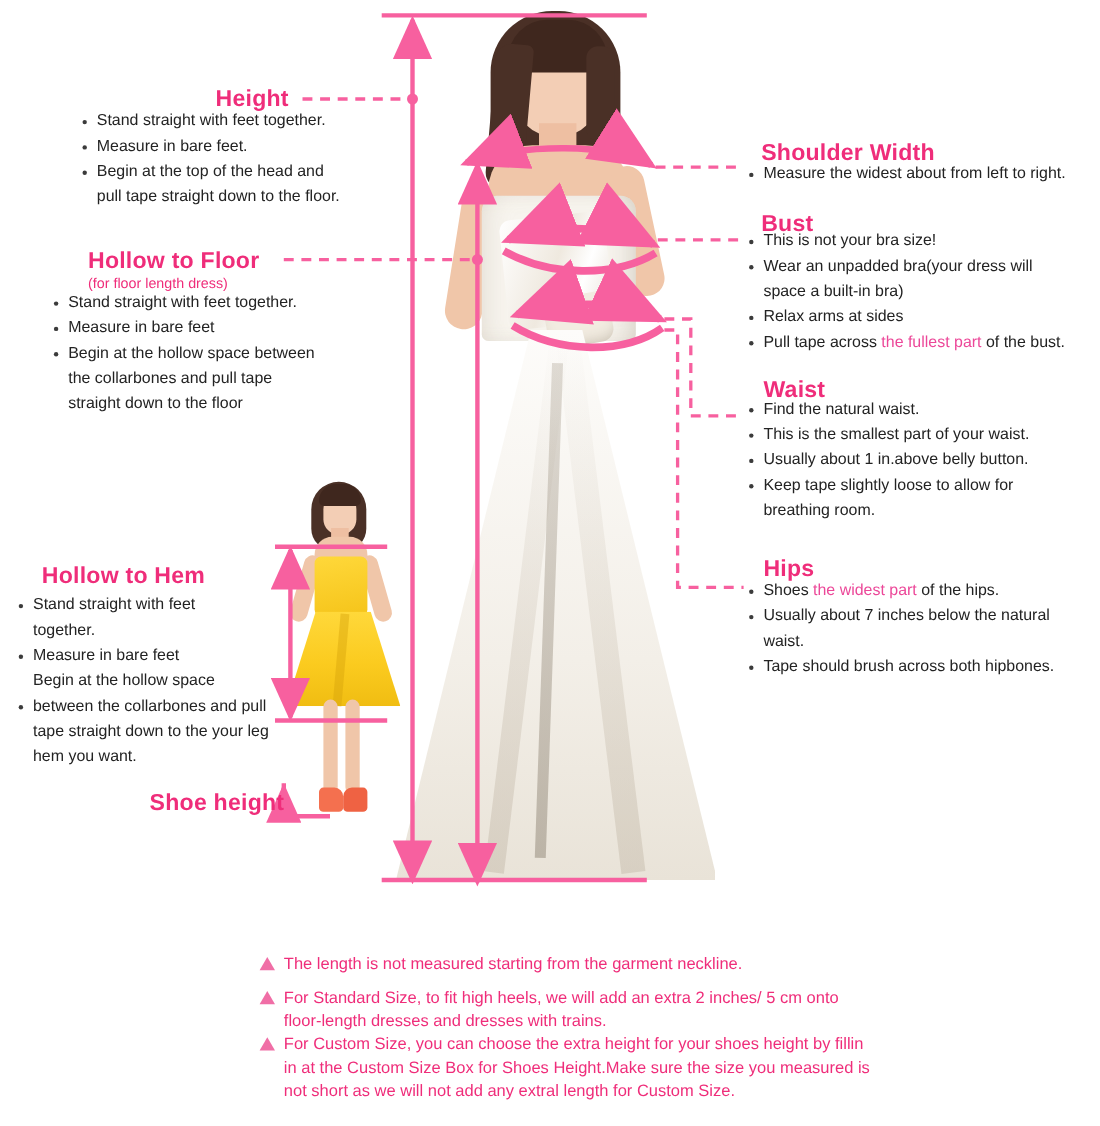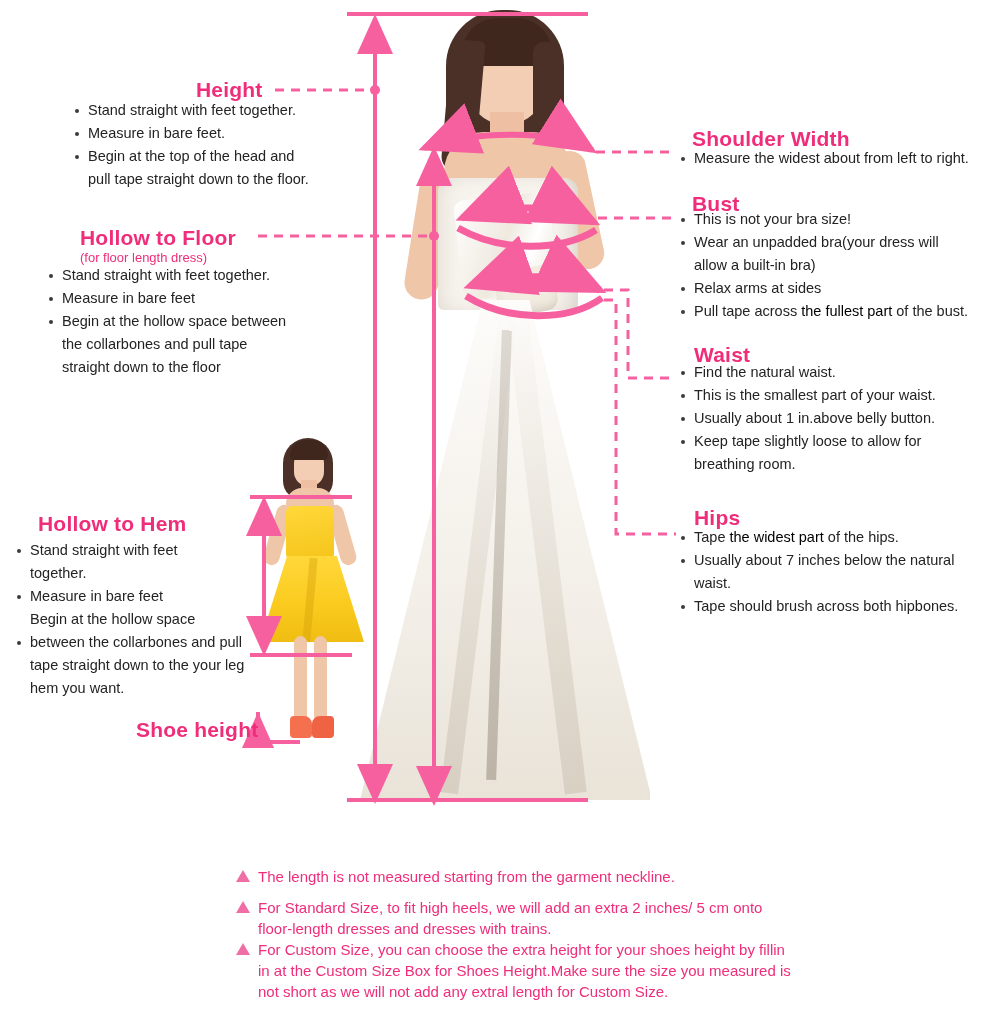--- a/index.html
+++ b/index.html
@@ -47,21 +47,21 @@
     content: "";
     position: absolute;
     left: 3px;
     top: 9px;
     width: 4px;
     height: 4px;
     border-radius: 50%;
     background: #3b3b3b;
   }
   .bullets .li.nb::before { display: none; }
-  .pink-em { color: #000000; text-align: right; }
+  .pink-em { color: #ec4899; text-align: right; }
 
   .note-line {
     color: #ef2d7a;
     font-size: 15px;
     line-height: 21px;
     position: relative;
     padding-left: 22px;
   }
   .note-line .tri {
     position: absolute;
@@ -354,37 +354,37 @@
 
   <div class="abs head" style="left:692px; top:127px;">Shoulder Width</div>
   <div class="abs bullets" style="left:678px; top:148px; width:320px;">
     <div class="li">Measure the widest about from left to right.</div>
   </div>
 
   <div class="abs head" style="left:692px; top:192px;">Bust</div>
   <div class="abs bullets" style="left:678px; top:209px; width:322px;">
     <div class="li">This is not your bra size!</div>
     <div class="li">Wear an unpadded bra(your dress will</div>
-    <div class="li nb">allow a built-in bra)</div>
+    <div class="li nb">space a built-in bra)</div>
     <div class="li">Relax arms at sides</div>
     <div class="li"><span>Pull tape across </span><span class="pink-em">the fullest part</span><span> of the bust.</span></div>
   </div>
 
   <div class="abs head" style="left:694px; top:343px;">Waist</div>
   <div class="abs bullets" style="left:678px; top:362px; width:320px;">
     <div class="li">Find the natural waist.</div>
     <div class="li">This is the smallest part of your waist.</div>
     <div class="li">Usually about 1 in.above belly button.</div>
     <div class="li">Keep tape slightly loose to allow for</div>
     <div class="li nb">breathing room.</div>
   </div>
 
   <div class="abs head" style="left:694px; top:506px;">Hips</div>
   <div class="abs bullets" style="left:678px; top:527px; width:322px;">
-    <div class="li"><span>Tape </span><span class="pink-em">the widest part</span><span> of the hips.</span></div>
+    <div class="li"><span>Shoes </span><span class="pink-em">the widest part</span><span> of the hips.</span></div>
     <div class="li">Usually about 7 inches below the natural</div>
     <div class="li nb">waist.</div>
     <div class="li">Tape should brush across both hipbones.</div>
   </div>
 
   <div class="abs" style="left:236px; top:866px; width:740px;">
     <div class="note-line" style="margin-bottom:10px;">
       <span class="tri"></span>
       <span>The length is not measured starting from the garment neckline.</span>
     </div>

